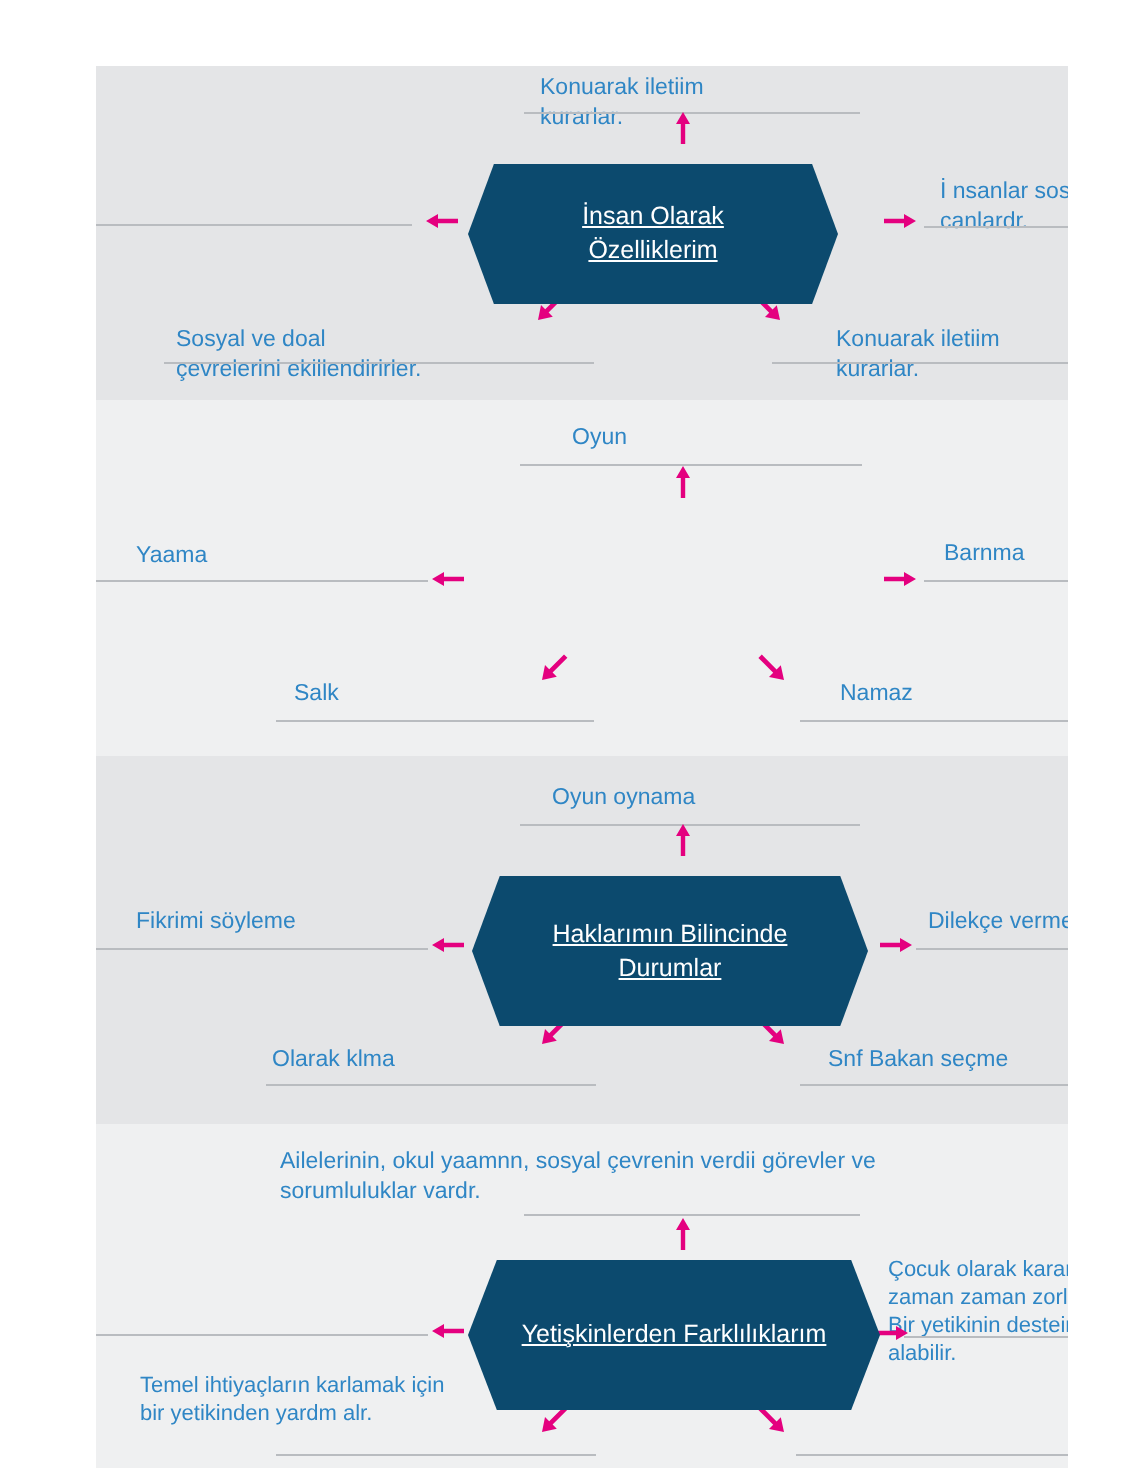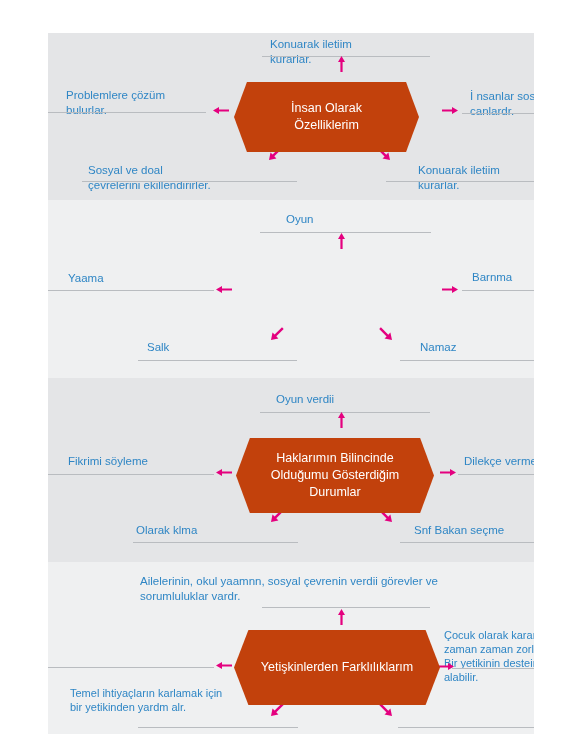--- a/index.html
+++ b/index.html
@@ -36,31 +36,32 @@
     width: 486px;
     overflow: hidden;
     margin-left: 48px;
   }
   .band.shade-a { background: #e4e5e7; }
   .band.shade-b { background: #eff0f1; }
 
   
   .node {
     position: absolute;
-    background: #c2410c;
+    background: #0c4a6e;
     color: #ffffff;
     display: flex;
     align-items: center;
     justify-content: center;
     text-align: center;
     font-size: 12.5px;
     line-height: 1.35;
     padding: 4px 18px;
     clip-path: polygon(7% 0%, 93% 0%, 100% 50%, 93% 100%, 7% 100%, 0% 50%);
     border-radius: 10px;
+    text-decoration: underline;
   }
   .node span { display: block; }
 
   
   .label {
     position: absolute;
     color: #2f86c5;
     font-size: 11.5px;
     line-height: 1.28;
     white-space: pre-line;
@@ -95,22 +96,20 @@
 
     <div class="label" style="top:4px; left:222px; width:180px;">Konuarak iletiim
 kurarlar.</div>
     <div class="rule" style="top:23px; left:214px; width:168px;"></div>
     <div class="arrow" style="top:23px; left:288px;">
       <svg width="11" height="16" viewBox="0 0 11 16">
           <path d="M5.5 0 L9 6 H6.6 V16 H4.4 V6 H2 Z" fill="#e4007f"></path>
         </svg>
     </div>
 
-    <div class="label" style="top:55px; left:18px; width:160px;">Problemlere çözüm
-bulurlar.</div>
     <div class="rule" style="top:79px; left:0px; width:158px;"></div>
     <div class="arrow" style="top:72px; left:165px;">
       <svg width="16" height="11" viewBox="0 0 16 11">
           <path d="M0 5.5 L6 2 V4.4 H16 V6.6 H6 V9 Z" fill="#e4007f"></path>
         </svg>
     </div>
 
     <div class="label" style="top:56px; left:422px; width:160px;">İ nsanlar sosyal
 canlardr.</div>
     <div class="rule" style="top:80px; left:414px; width:157px;"></div>
@@ -185,21 +184,21 @@
     <div class="arrow" style="top:126px; left:330px;">
       <svg width="15" height="15" viewBox="0 0 15 15">
           <path d="M14 14 L6.5 12.5 L8.6 10.4 L1.2 3 L2.9 1.3 L10.3 8.7 L12.4 6.6 Z" fill="#e4007f"></path>
         </svg>
     </div>
 
   </div>
 
   <div class="band shade-a" style="top:378px; height:184px;">
 
-    <div class="label" style="top:14px; left:228px; width:180px;">Oyun verdii</div>
+    <div class="label" style="top:14px; left:228px; width:180px;">Oyun oynama</div>
     <div class="rule" style="top:34px; left:212px; width:170px;"></div>
     <div class="arrow" style="top:34px; left:288px;">
       <svg width="11" height="16" viewBox="0 0 11 16">
           <path d="M5.5 0 L9 6 H6.6 V16 H4.4 V6 H2 Z" fill="#e4007f"></path>
         </svg>
     </div>
 
     <div class="label" style="top:76px; left:20px; width:160px;">Fikrimi söyleme</div>
     <div class="rule" style="top:96px; left:0px; width:166px;"></div>
     <div class="arrow" style="top:89px; left:168px;">
@@ -228,21 +227,20 @@
     <div class="rule" style="top:164px; left:352px; width:158px;"></div>
     <div class="arrow" style="top:130px; left:330px;">
       <svg width="15" height="15" viewBox="0 0 15 15">
           <path d="M14 14 L6.5 12.5 L8.6 10.4 L1.2 3 L2.9 1.3 L10.3 8.7 L12.4 6.6 Z" fill="#e4007f"></path>
         </svg>
     </div>
 
     <div class="node" style="top:60px; left:188px; width:198px; height:75px;">
       <div>
         <span>Haklarımın Bilincinde</span>
-        <span>Olduğumu Gösterdiğim</span>
         <span>Durumlar</span>
       </div>
     </div>
   </div>
 
   <div class="band shade-b" style="top:562px; height:172px;">
 
     <div class="label" style="top:12px; left:92px; width:400px;">Ailelerinin, okul yaamnn, sosyal çevrenin verdii görevler ve
 sorumluluklar vardr.</div>
     <div class="rule" style="top:45px; left:214px; width:168px;"></div>

